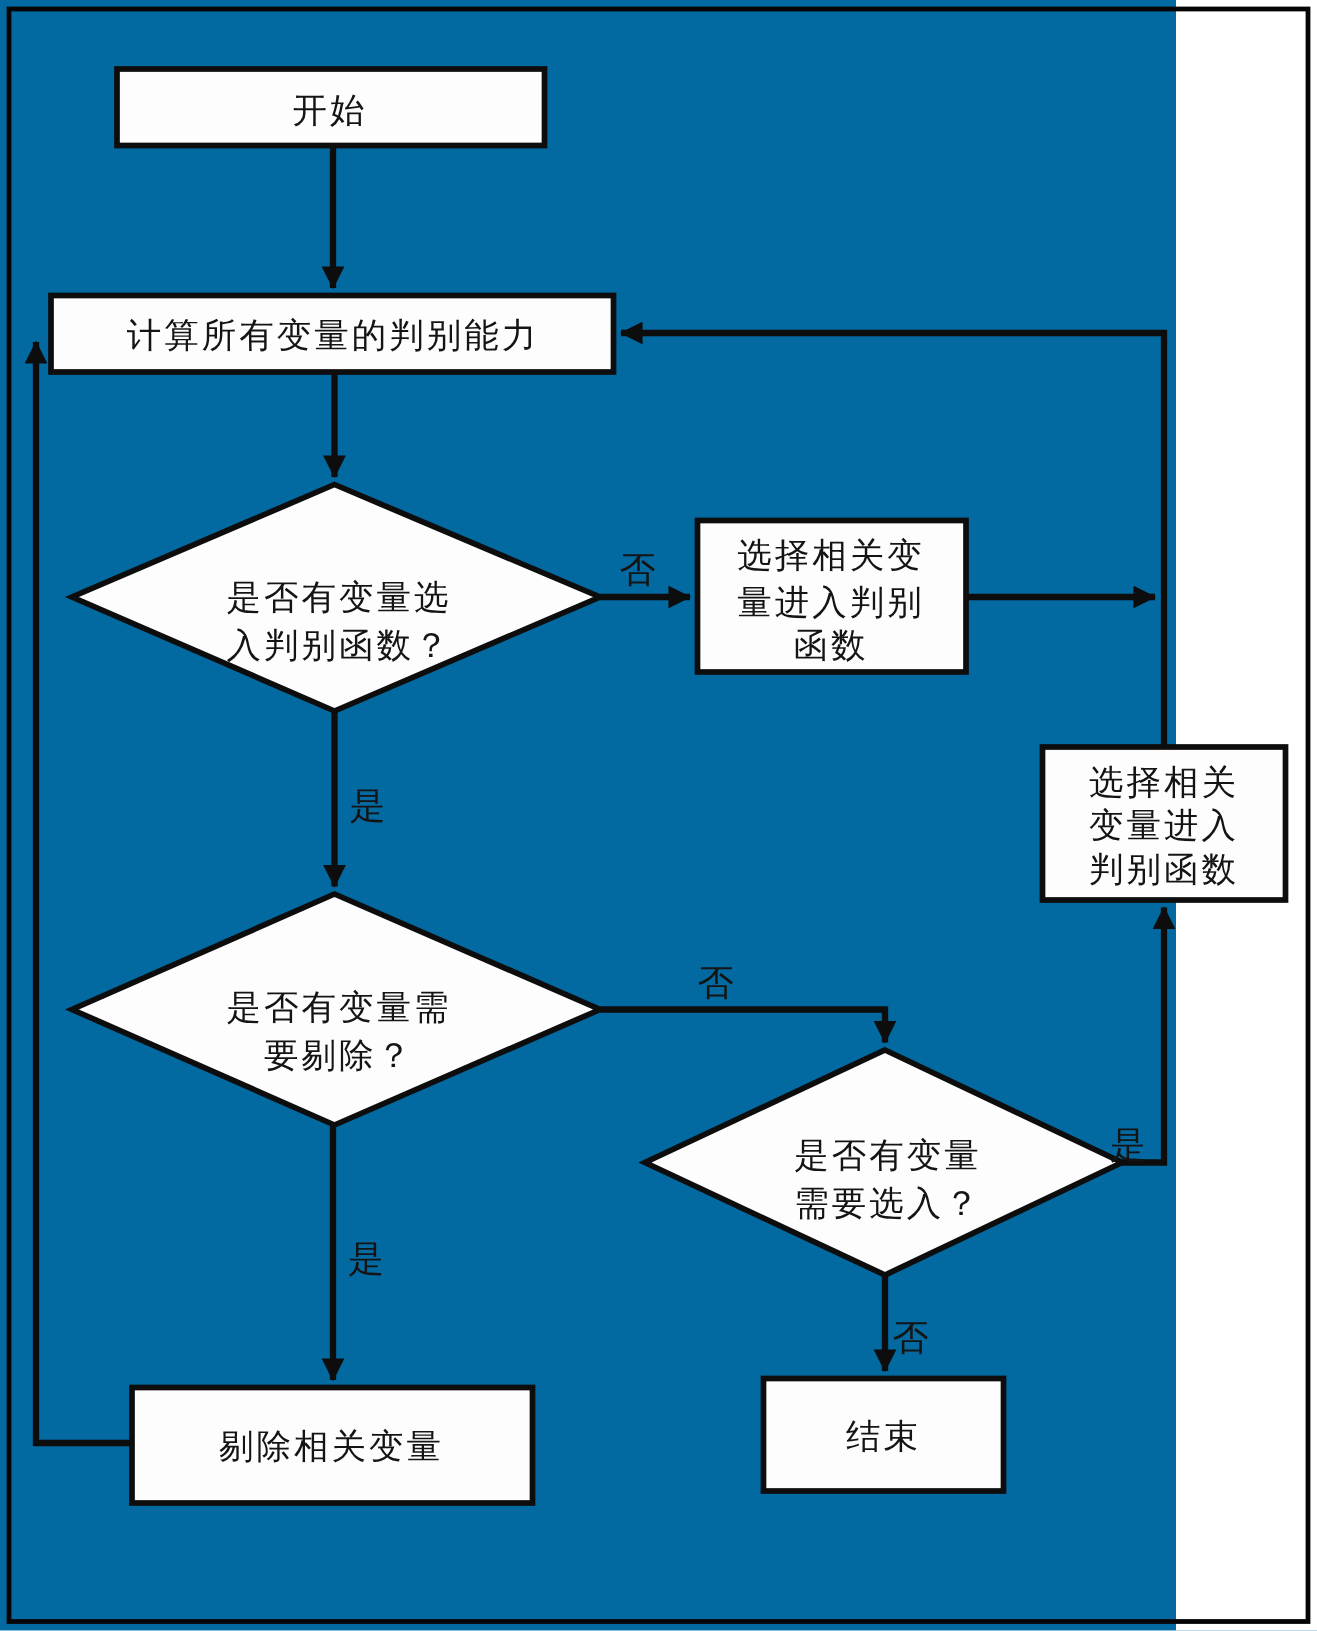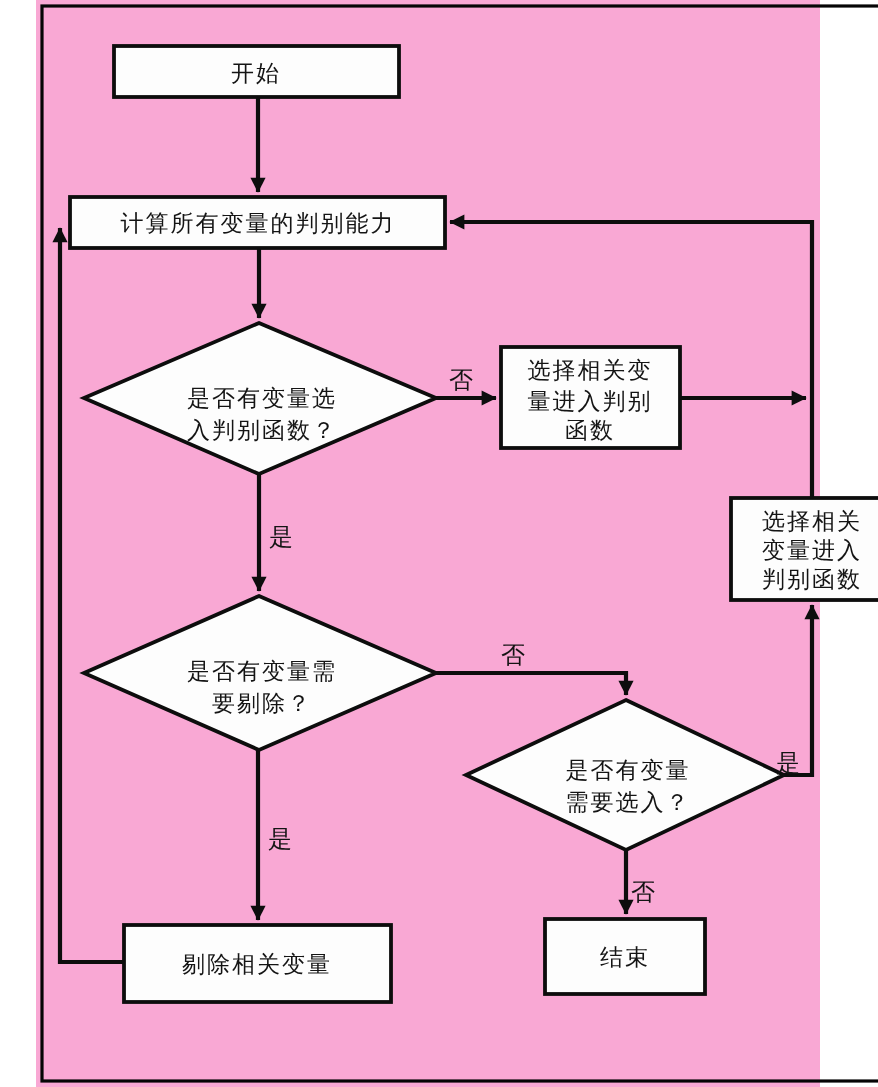--- a/index.html
+++ b/index.html
@@ -4,22 +4,21 @@
 <style>
   html, body {
     margin: 0;
     padding: 0;
     background: #ffffff;
   }
   .page {
     width: 784px;
     height: 1087px;
     position: relative;
-    background: #f9a8d4;
-    margin-left: 36px;
+    background: #0369a1;
   }
   svg { display: block; }
   .outer-border {
     fill: none;
     stroke: #050505;
     stroke-width: 3.2;
   }
   .node-box {
     fill: #fdfdfd;
     stroke: #0d0d0d;

